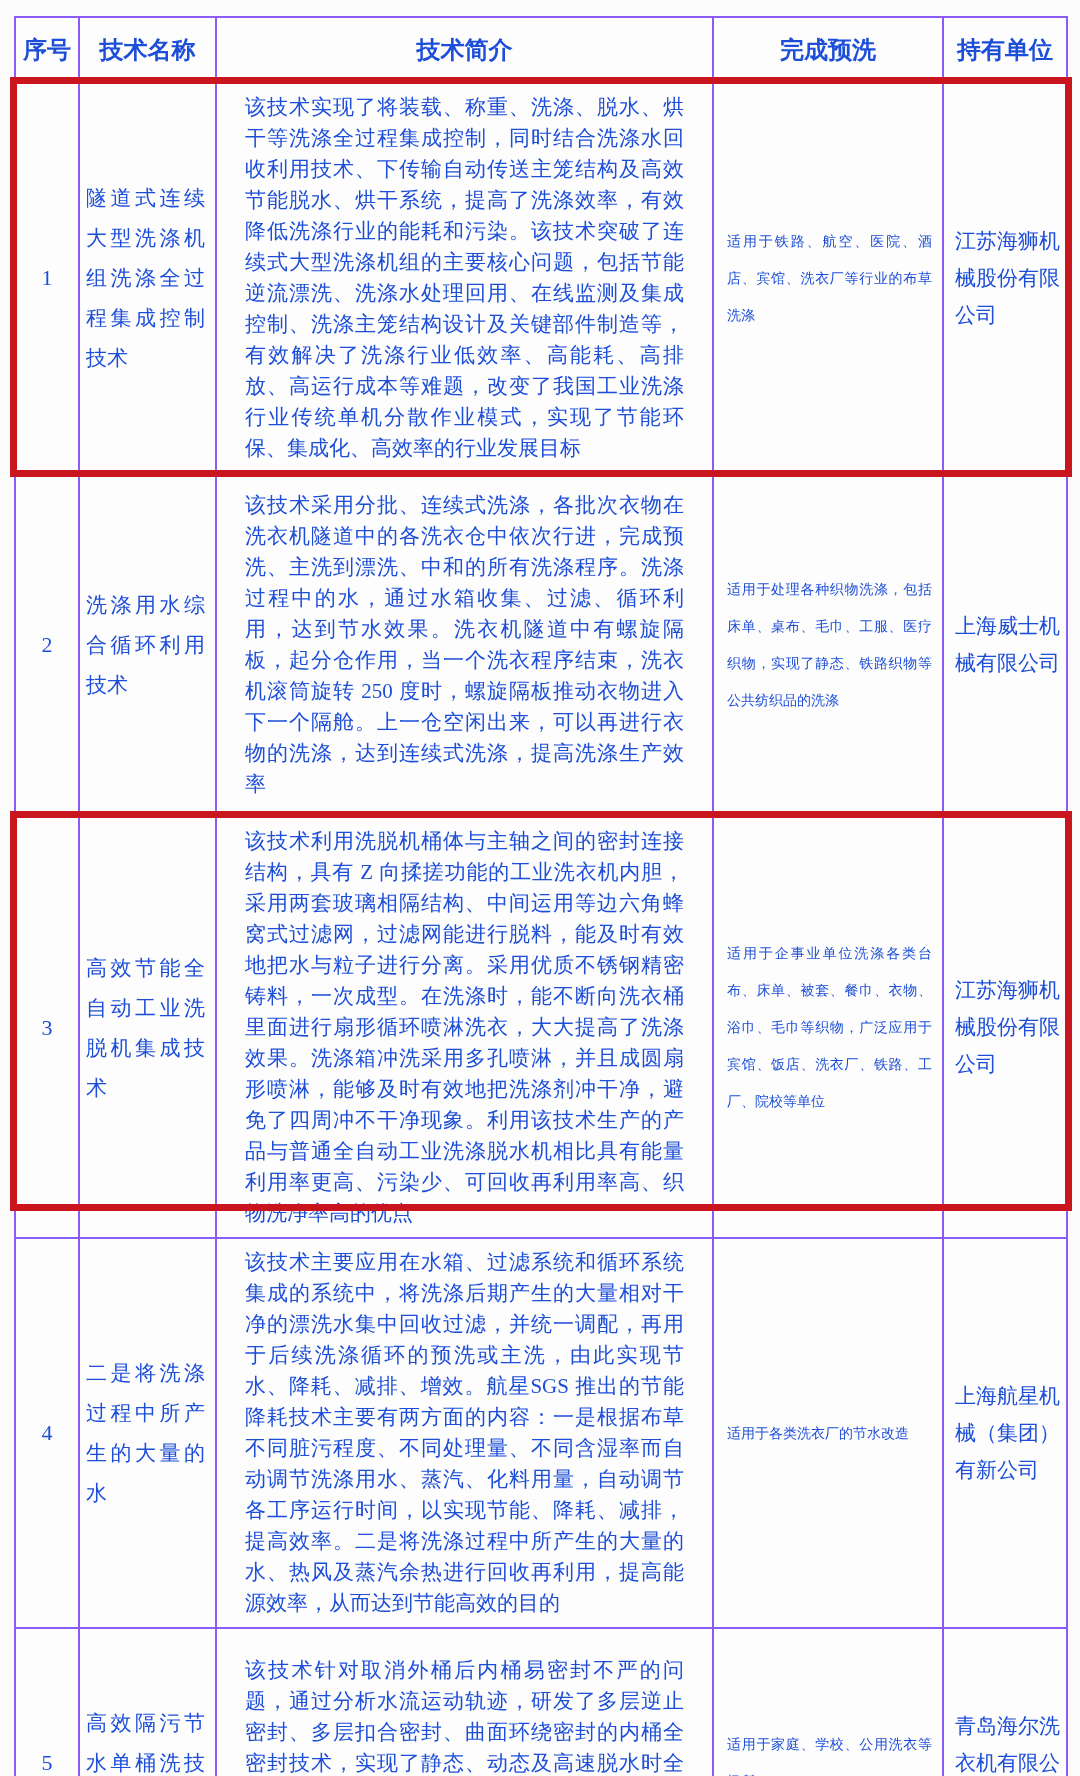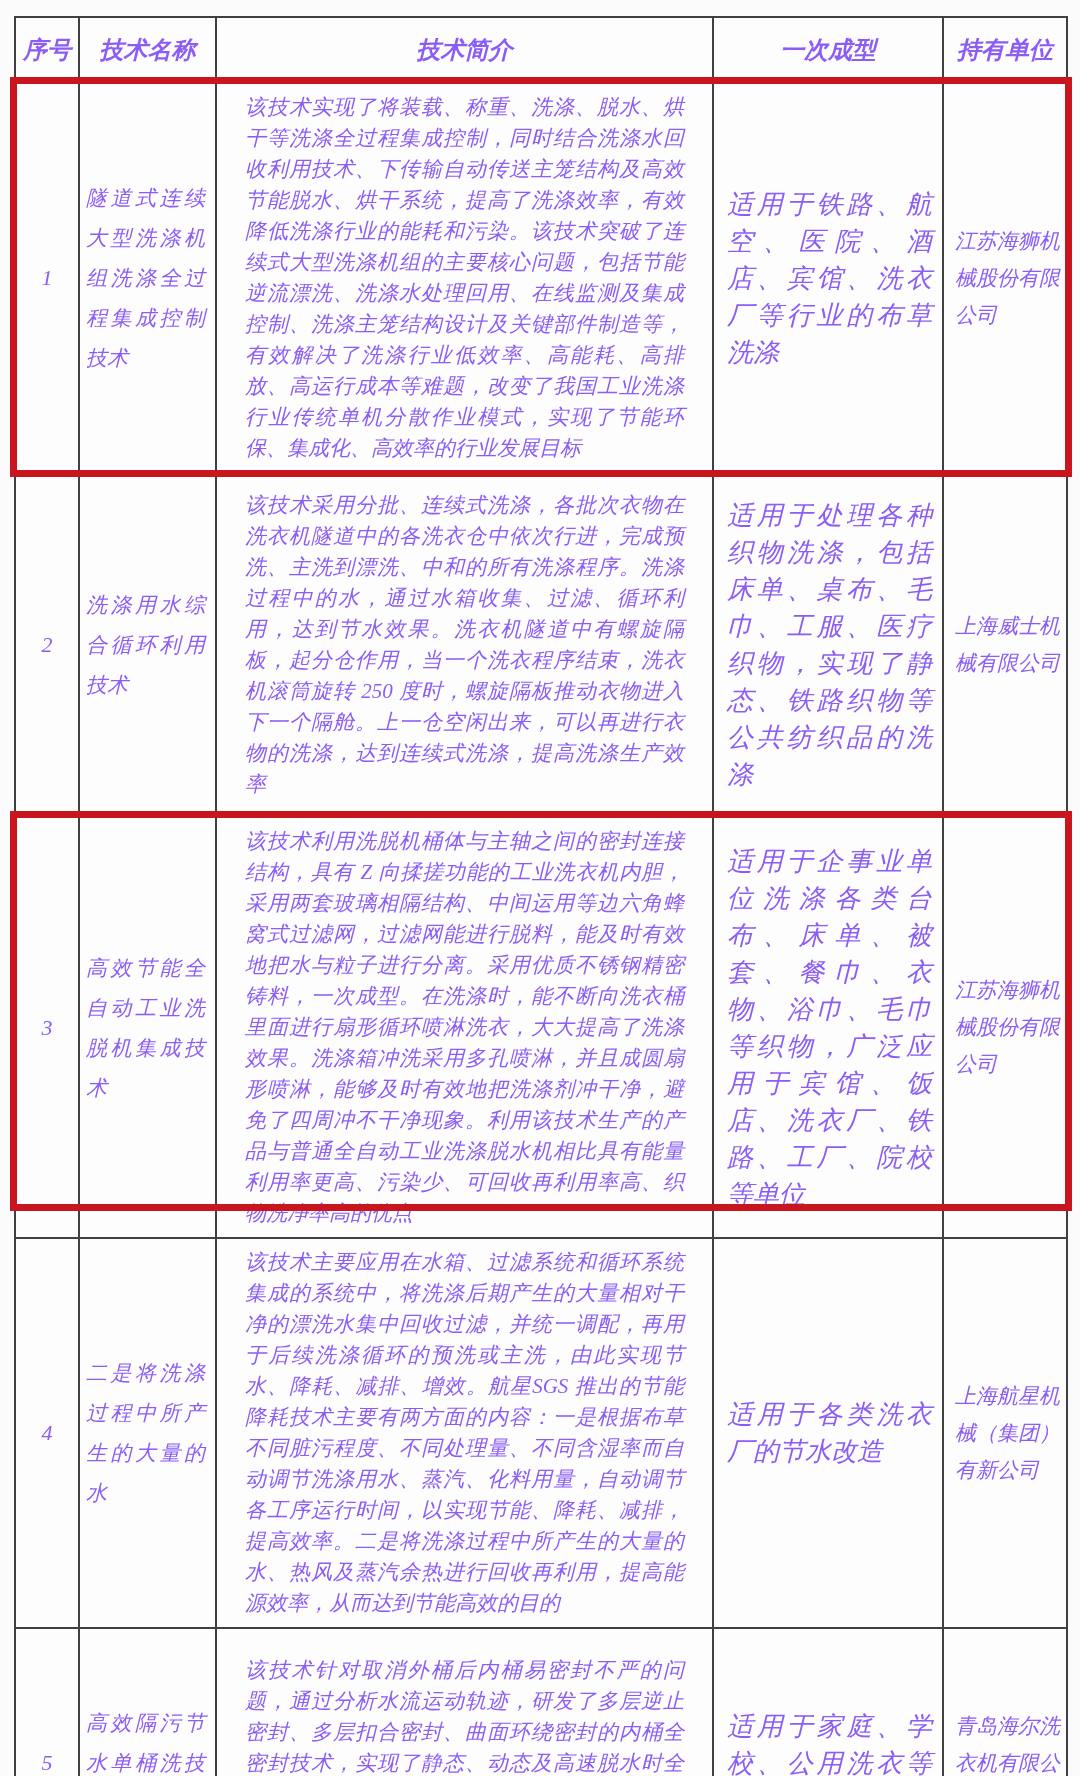--- a/index.html
+++ b/index.html
@@ -20,25 +20,24 @@
     left: 14px;
     top: 16px;
   }
   table.doc-table {
     table-layout: fixed;
     width: 1052px;
     border-collapse: collapse;
     background: #fdfdfd;
   }
   table.doc-table td, table.doc-table th {
-    border: 2px solid #404040;
+    border: 2px solid #8b5cf6;
     vertical-align: middle;
-    color: #8b5cf6;
+    color: #1d4ed8;
     overflow: hidden;
-    font-style: italic;
   }
   th.hdr {
     font-size: 24px;
     font-weight: bold;
     text-align: center;
     color: #2e2e2e;
     height: 60px;
     padding: 2px 4px;
   }
   td.c-no {
@@ -54,21 +53,21 @@
     text-justify: inter-ideograph;
   }
   td.c-desc {
     font-size: 21px;
     line-height: 31px;
     padding: 8px 28px;
     text-align: justify;
     text-justify: inter-ideograph;
   }
   td.c-scope {
-    font-size: 26px;
+    font-size: 14px;
     line-height: 37px;
     padding: 6px 10px 6px 13px;
     text-align: justify;
     text-justify: inter-ideograph;
   }
   td.c-holder {
     font-size: 21px;
     line-height: 37px;
     padding: 6px 6px 6px 11px;
   }
@@ -89,21 +88,21 @@
         <col style="width:137px">
         <col style="width:497px">
         <col style="width:230px">
         <col style="width:124px">
       </colgroup>
       <thead>
         <tr>
           <th class="hdr">序号</th>
           <th class="hdr">技术名称</th>
           <th class="hdr">技术简介</th>
-          <th class="hdr">一次成型</th>
+          <th class="hdr">完成预洗</th>
           <th class="hdr">持有单位</th>
         </tr>
       </thead>
       <tbody id="tbl-body">
           <tr class="is-highlighted" style="height: 390px;">
     <td class="c-no">1</td>
     <td class="c-name">隧道式连续大型洗涤机组洗涤全过程集成控制技术</td>
     <td class="c-desc">该技术实现了将装载、称重、洗涤、脱水、烘干等洗涤全过程集成控制，同时结合洗涤水回收利用技术、下传输自动传送主笼结构及高效节能脱水、烘干系统，提高了洗涤效率，有效降低洗涤行业的能耗和污染。该技术突破了连续式大型洗涤机组的主要核心问题，包括节能逆流漂洗、洗涤水处理回用、在线监测及集成控制、洗涤主笼结构设计及关键部件制造等，有效解决了洗涤行业低效率、高能耗、高排放、高运行成本等难题，改变了我国工业洗涤行业传统单机分散作业模式，实现了节能环保、集成化、高效率的行业发展目标</td>
     <td class="c-scope">适用于铁路、航空、医院、酒店、宾馆、洗衣厂等行业的布草洗涤</td>
     <td class="c-holder">江苏海狮机械股份有限公司</td>

